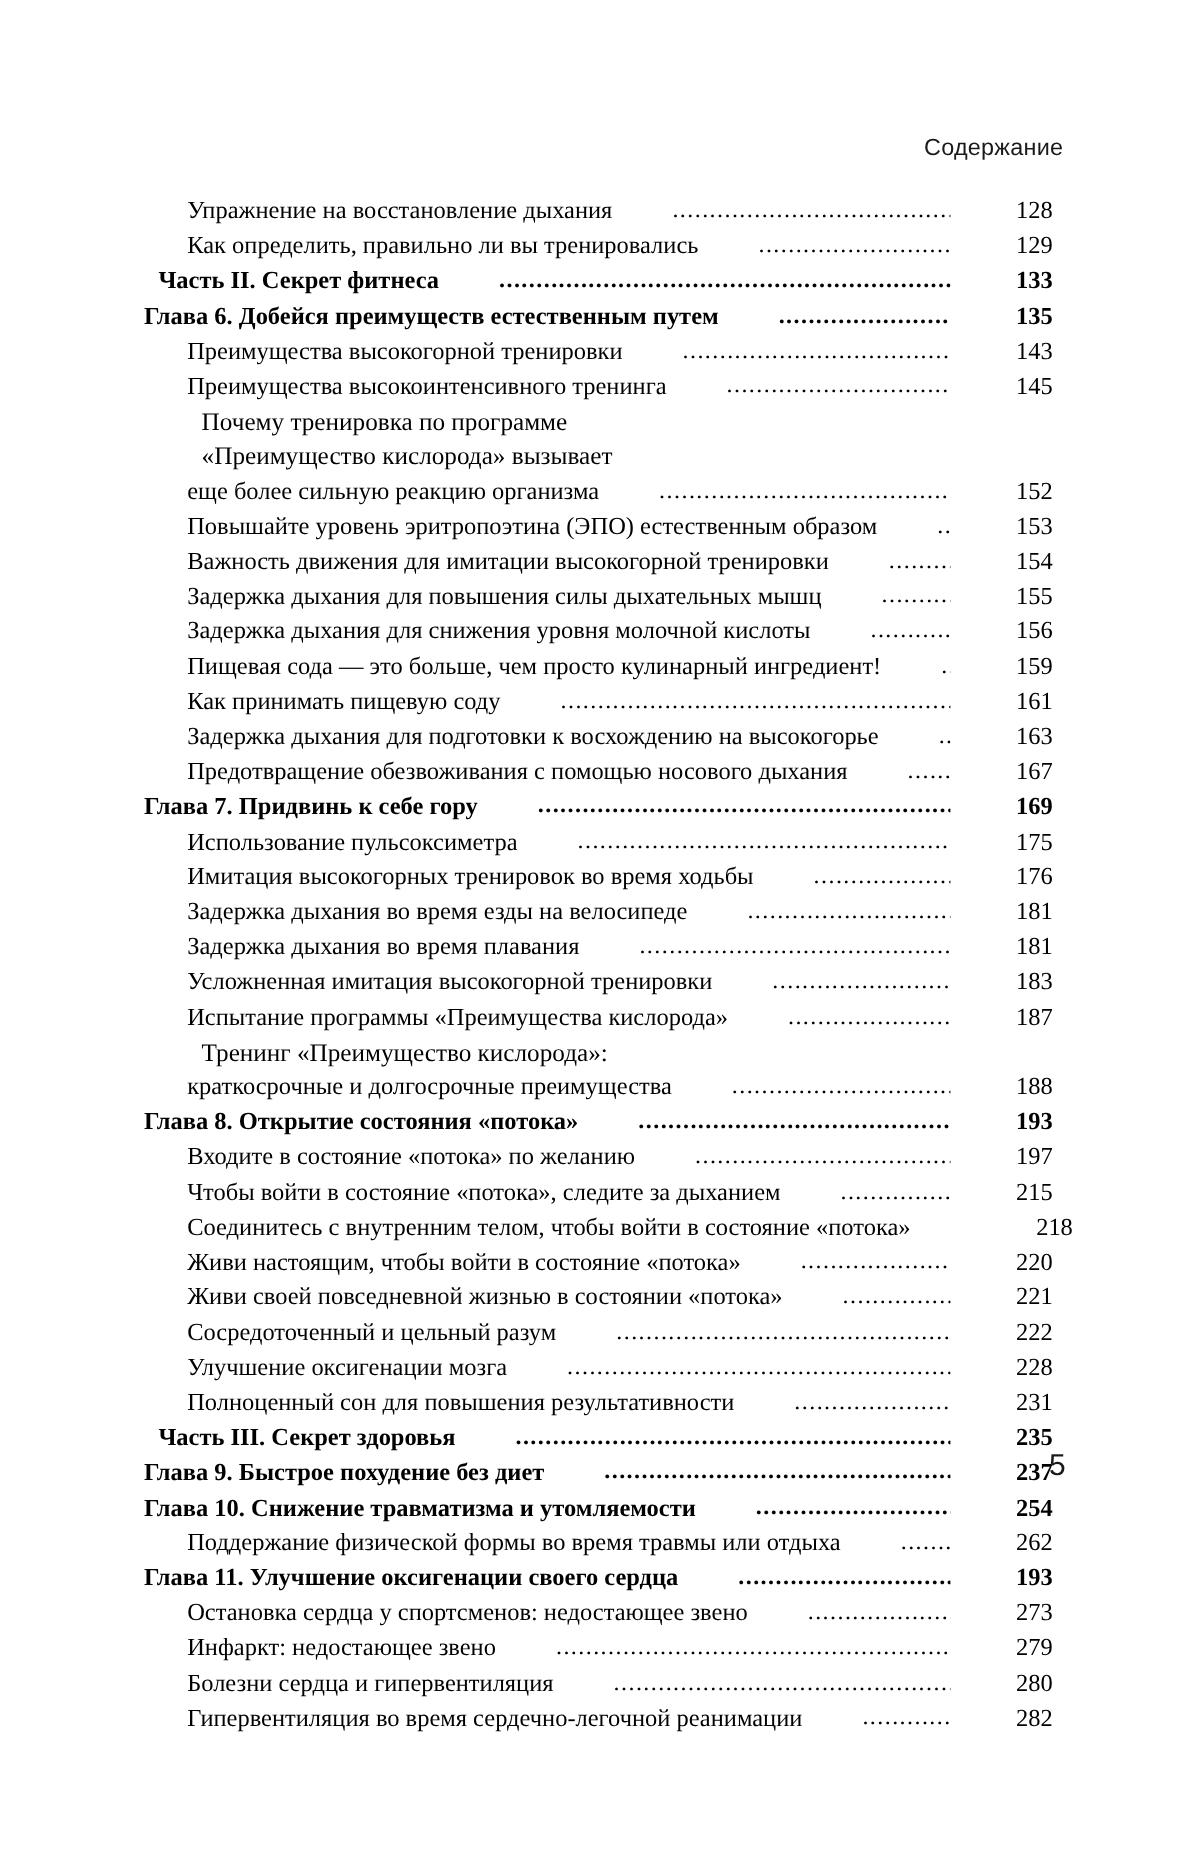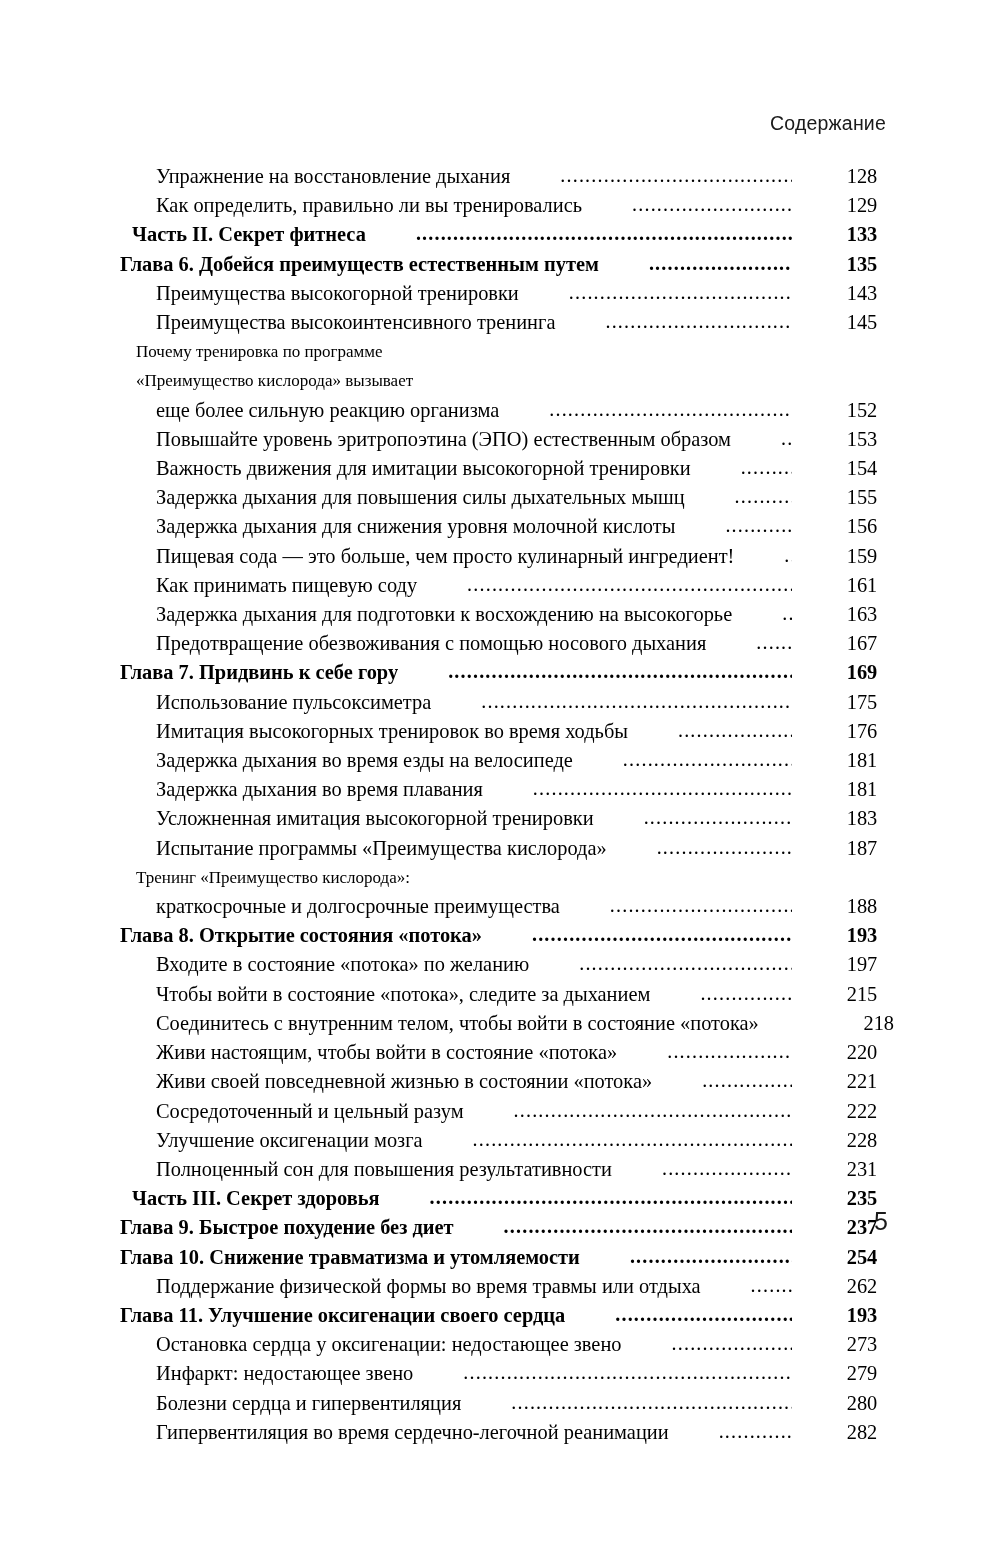--- a/index.html
+++ b/index.html
@@ -68,22 +68,22 @@
   }
   .row.part {
     margin-left: 12px;
   }
   .row.chapter {
   }
   .row.entry {
     margin-left: 36px;
   }
   .wrapline {
-    margin-left: 16px;
-    font-size: 17px;
+    margin-left: 48px;
+    font-size: 21px;
     line-height: 29.2px;
     white-space: nowrap;
   }
   .folio {
     position: absolute;
     right: 128px;
     bottom: 108px;
     font-family: "Liberation Sans", sans-serif;
     font-size: 25px;
     color: #1a1a1a;
@@ -279,21 +279,21 @@
         <span class="label">Поддержание физической формы во время травмы или отдыха</span>
         <span class="dots">........................................................................................................................................................................................................</span>
         <span class="pg">262</span>
       </div>
       <div class="row chapter bold">
         <span class="label">Глава 11. Улучшение оксигенации своего сердца</span>
         <span class="dots">........................................................................................................................................................................................................</span>
         <span class="pg">193</span>
       </div>
       <div class="row entry">
-        <span class="label">Остановка сердца у оксигенации: недостающее звено</span>
+        <span class="label">Остановка сердца у спортсменов: недостающее звено</span>
         <span class="dots">........................................................................................................................................................................................................</span>
         <span class="pg">273</span>
       </div>
       <div class="row entry">
         <span class="label">Инфаркт: недостающее звено</span>
         <span class="dots">........................................................................................................................................................................................................</span>
         <span class="pg">279</span>
       </div>
       <div class="row entry">
         <span class="label">Болезни сердца и гипервентиляция</span>

